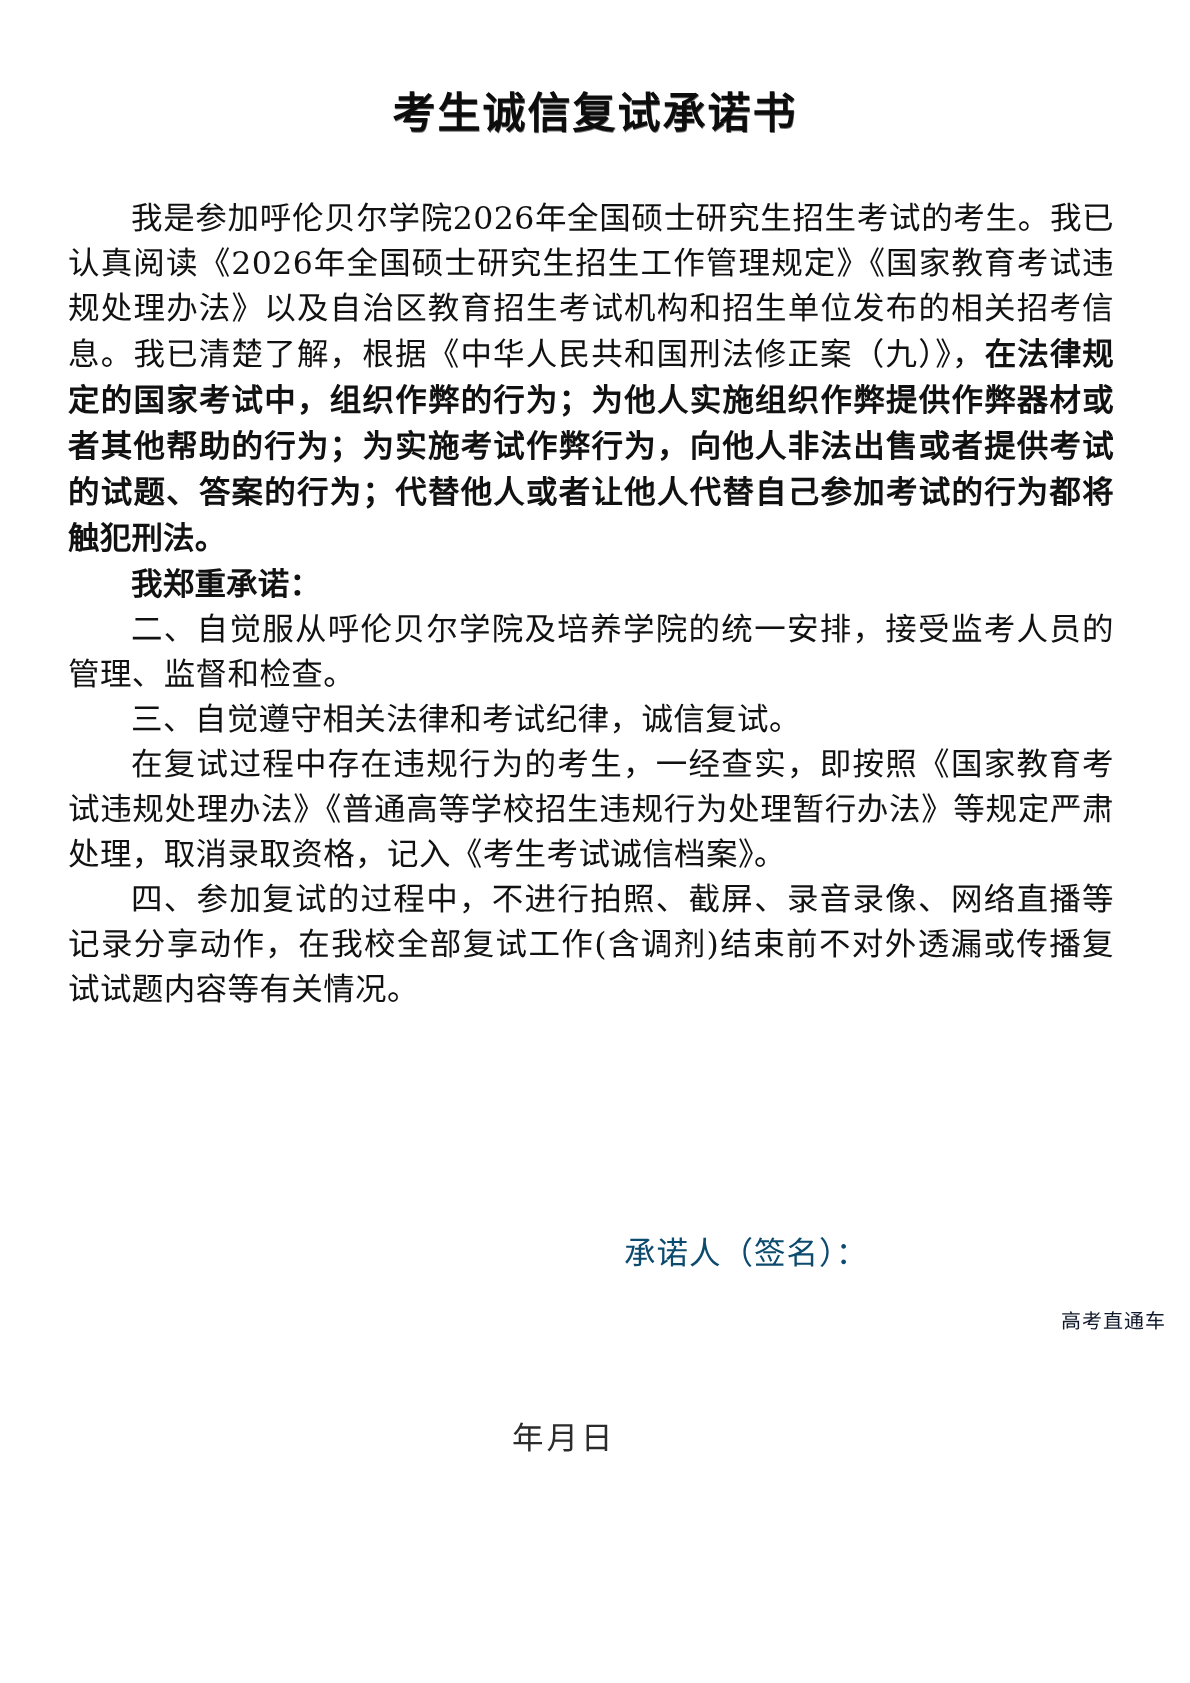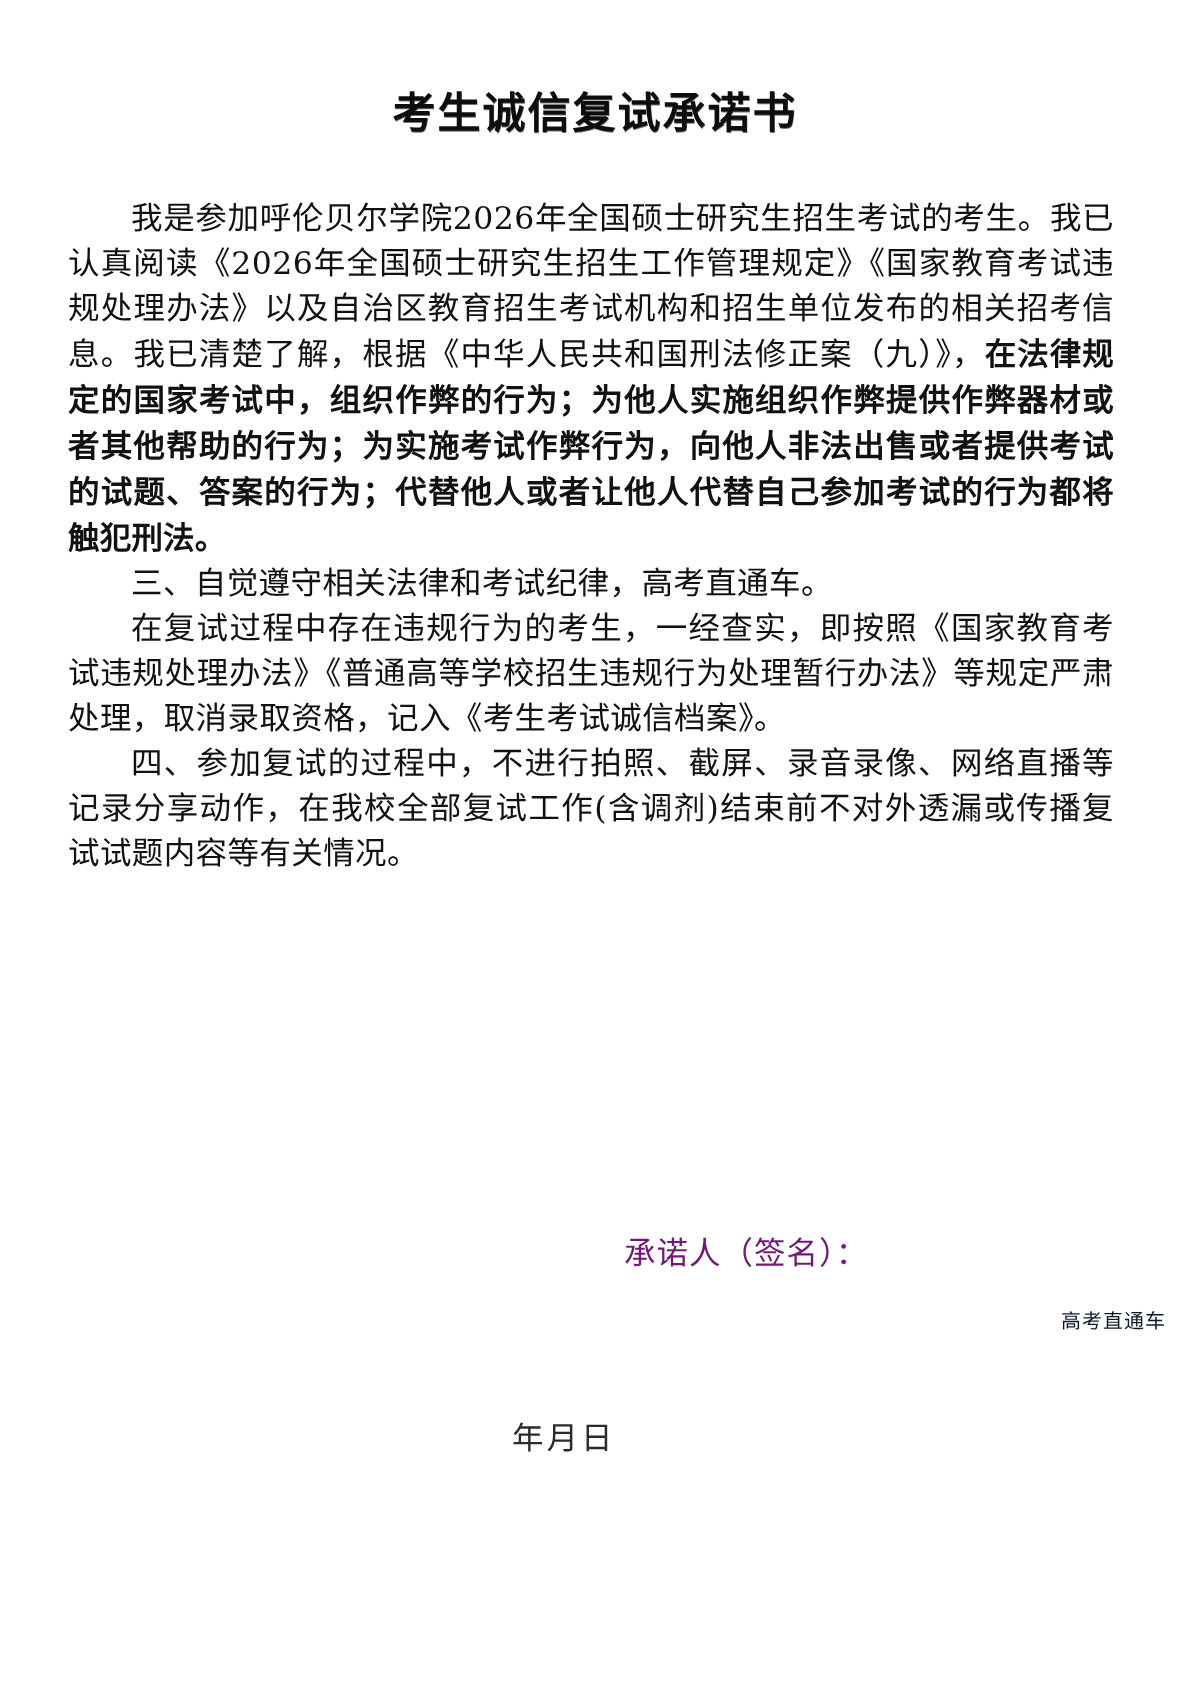--- a/index.html
+++ b/index.html
@@ -69,21 +69,21 @@
   .sign-block {
     position: absolute;
     top: 1226px;
     left: 68px;
     width: 1058px;
   }
   .sign-line {
     font-size: 31.5px;
     line-height: 54px;
     letter-spacing: 1px;
-    color: #701a75;
+    color: #0c4a6e;
     padding-left: 556px;
     font-family: "DejaVu Serif", "Liberation Serif", serif;
   }
   .date-line {
     position: absolute;
     top: 1416px;
     left: 0;
     width: 1190px;
     font-size: 31.5px;
     line-height: 44px;
@@ -107,21 +107,23 @@
 </style>
 </head>
 <body>
 
 <div class="page">
 
   <div class="doc-title">考生诚信复试承诺书</div>
 
   <div class="body-col">
       <p class="para"><span>我是参加呼伦贝尔学院2026年全国硕士研究生招生考试的考生。我已认真阅读《2026年全国硕士研究生招生工作管理规定》《国家教育考试违规处理办法》以及自治区教育招生考试机构和招生单位发布的相关招考信息。我已清楚了解，根据《中华人民共和国刑法修正案（九）》，</span><b>在法律规定的国家考试中，组织作弊的行为；为他人实施组织作弊提供作弊器材或者其他帮助的行为；为实施考试作弊行为，向他人非法出售或者提供考试的试题、答案的行为；代替他人或者让他人代替自己参加考试的行为都将触犯刑法。</b></p>
-      <p class="para"><span>三、自觉遵守相关法律和考试纪律，高考直通车。</span></p>
+      <p class="para"><b>我郑重承诺：</b></p>
+      <p class="para"><span>二、自觉服从呼伦贝尔学院及培养学院的统一安排，接受监考人员的管理、监督和检查。</span></p>
+      <p class="para"><span>三、自觉遵守相关法律和考试纪律，诚信复试。</span></p>
       <p class="para"><span>在复试过程中存在违规行为的考生，一经查实，即按照《国家教育考试违规处理办法》《普通高等学校招生违规行为处理暂行办法》等规定严肃处理，取消录取资格，记入《考生考试诚信档案》。</span></p>
       <p class="para"><span>四、参加复试的过程中，不进行拍照、截屏、录音录像、网络直播等记录分享动作，在我校全部复试工作(含调剂)结束前不对外透漏或传播复试试题内容等有关情况。</span></p>
     </div>
 
   <div class="sign-block">
     <div class="sign-line">承诺人（签名）：</div>
   </div>
 
   <div class="date-line">年月日</div>
 

